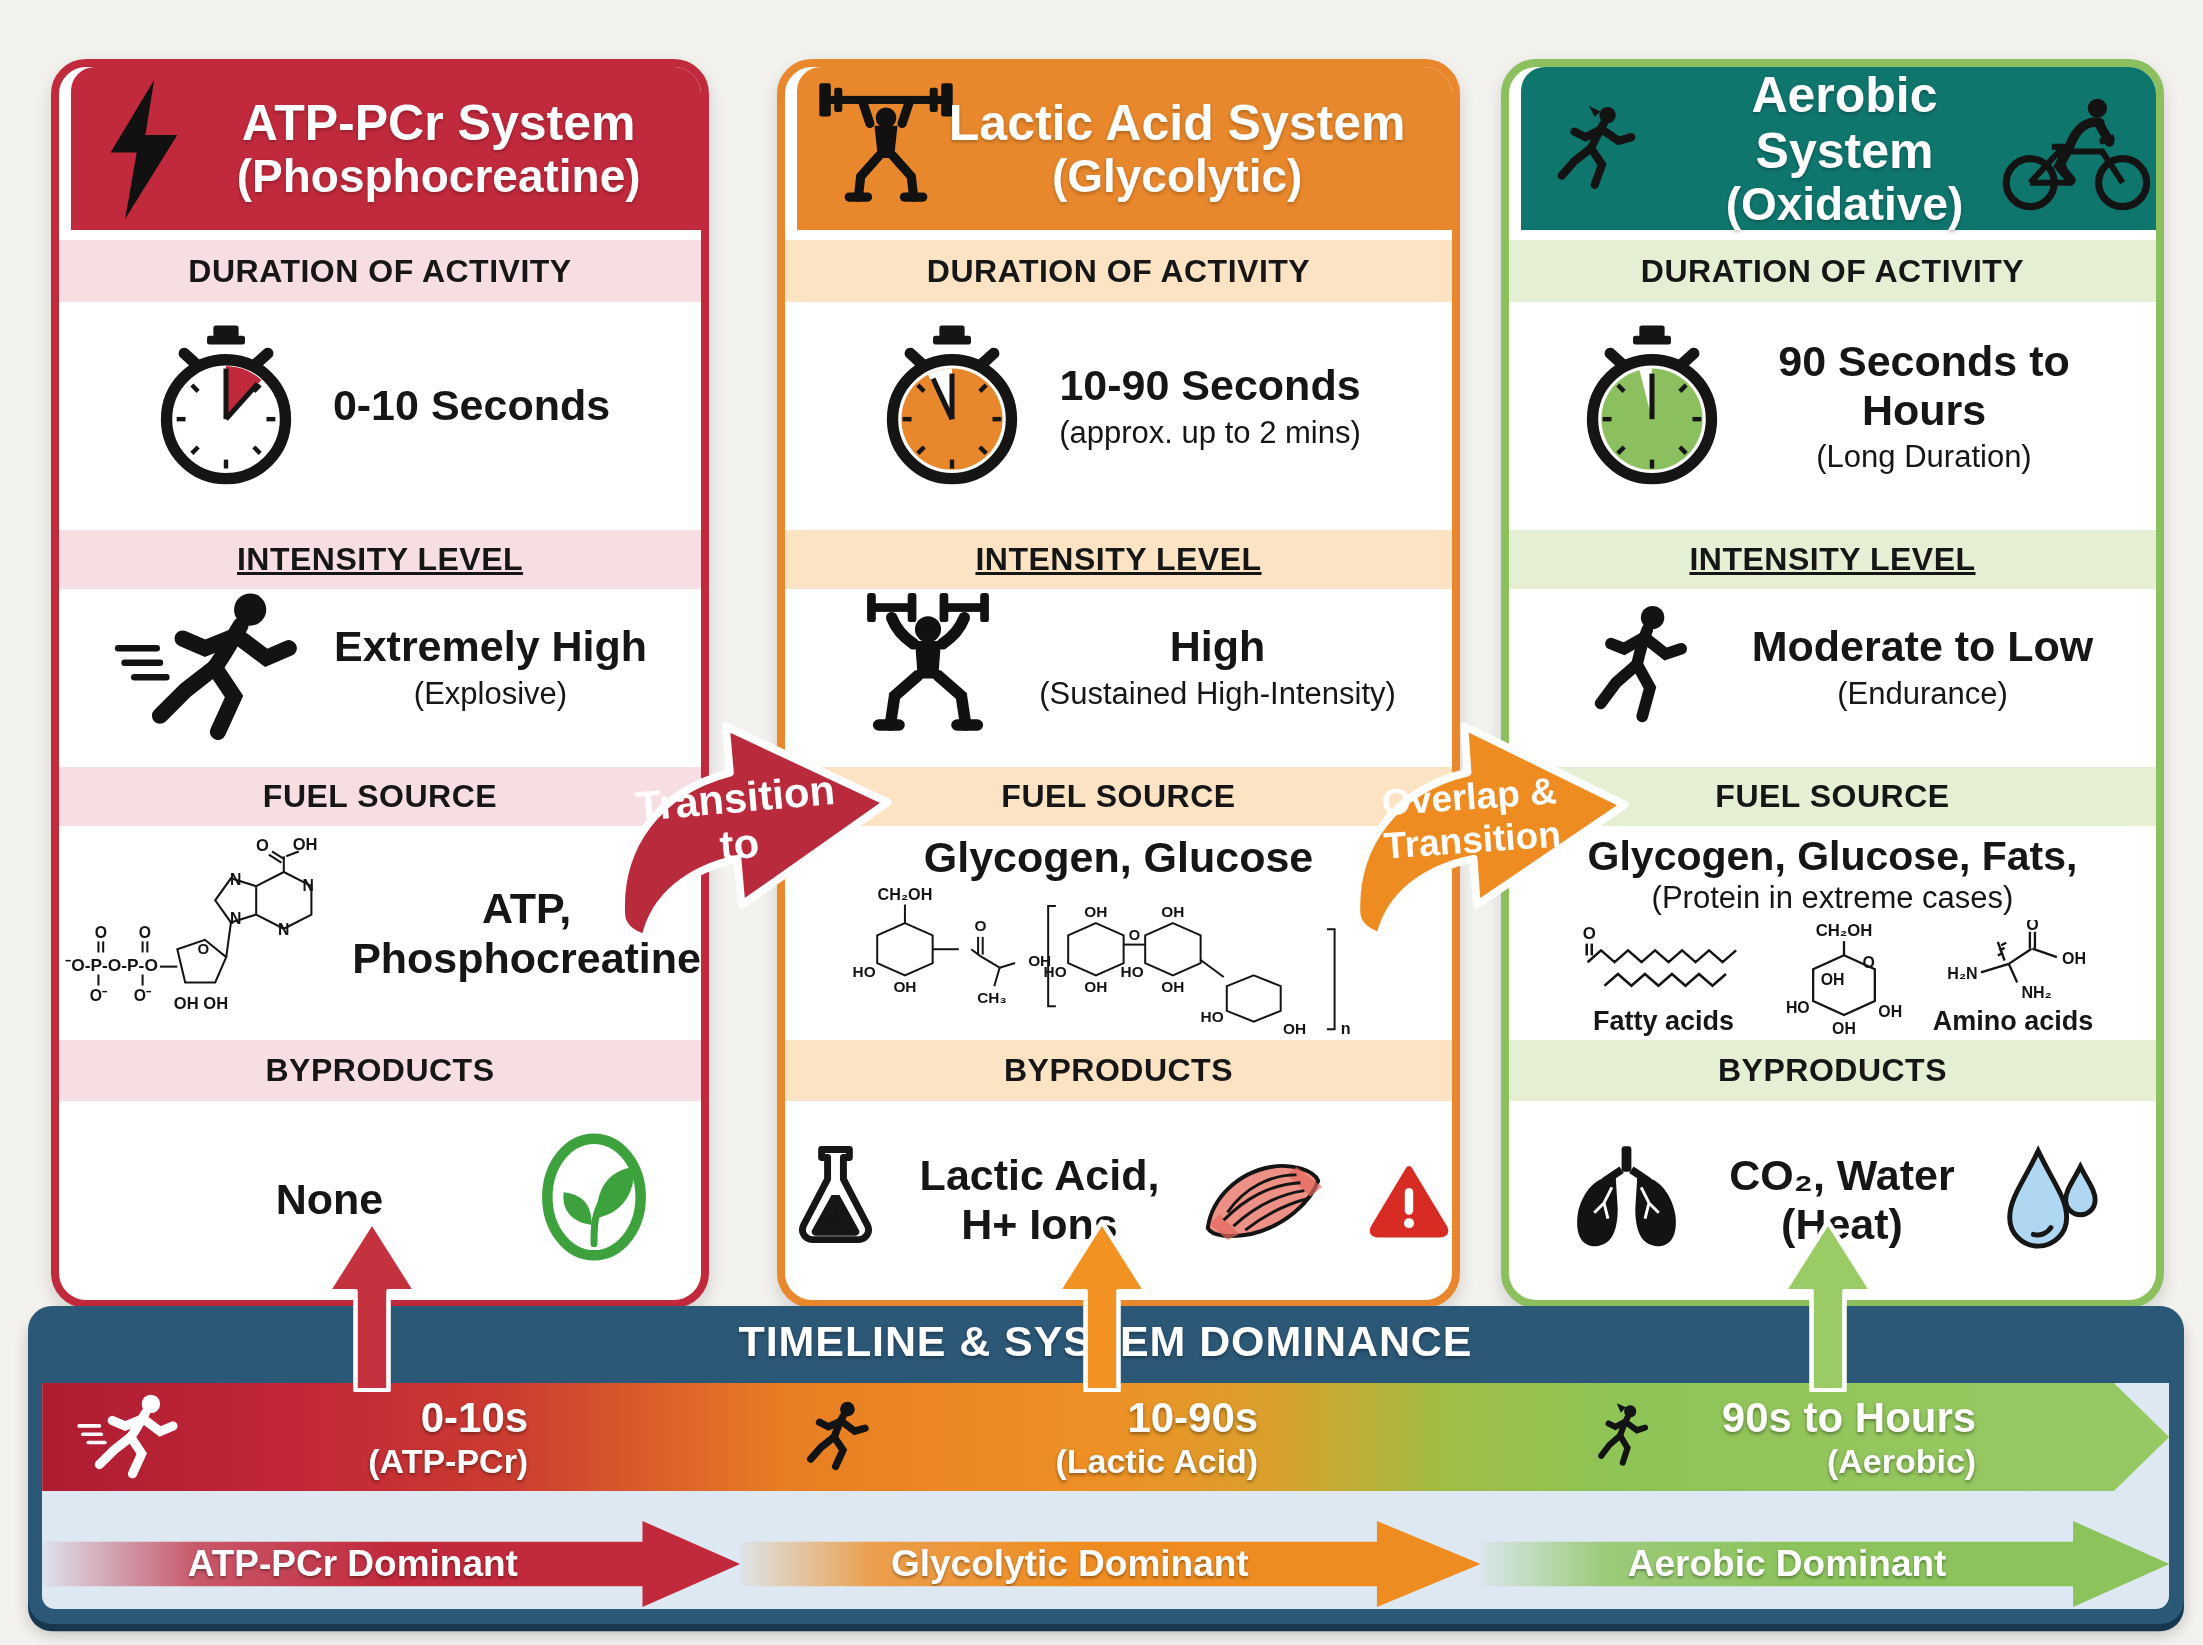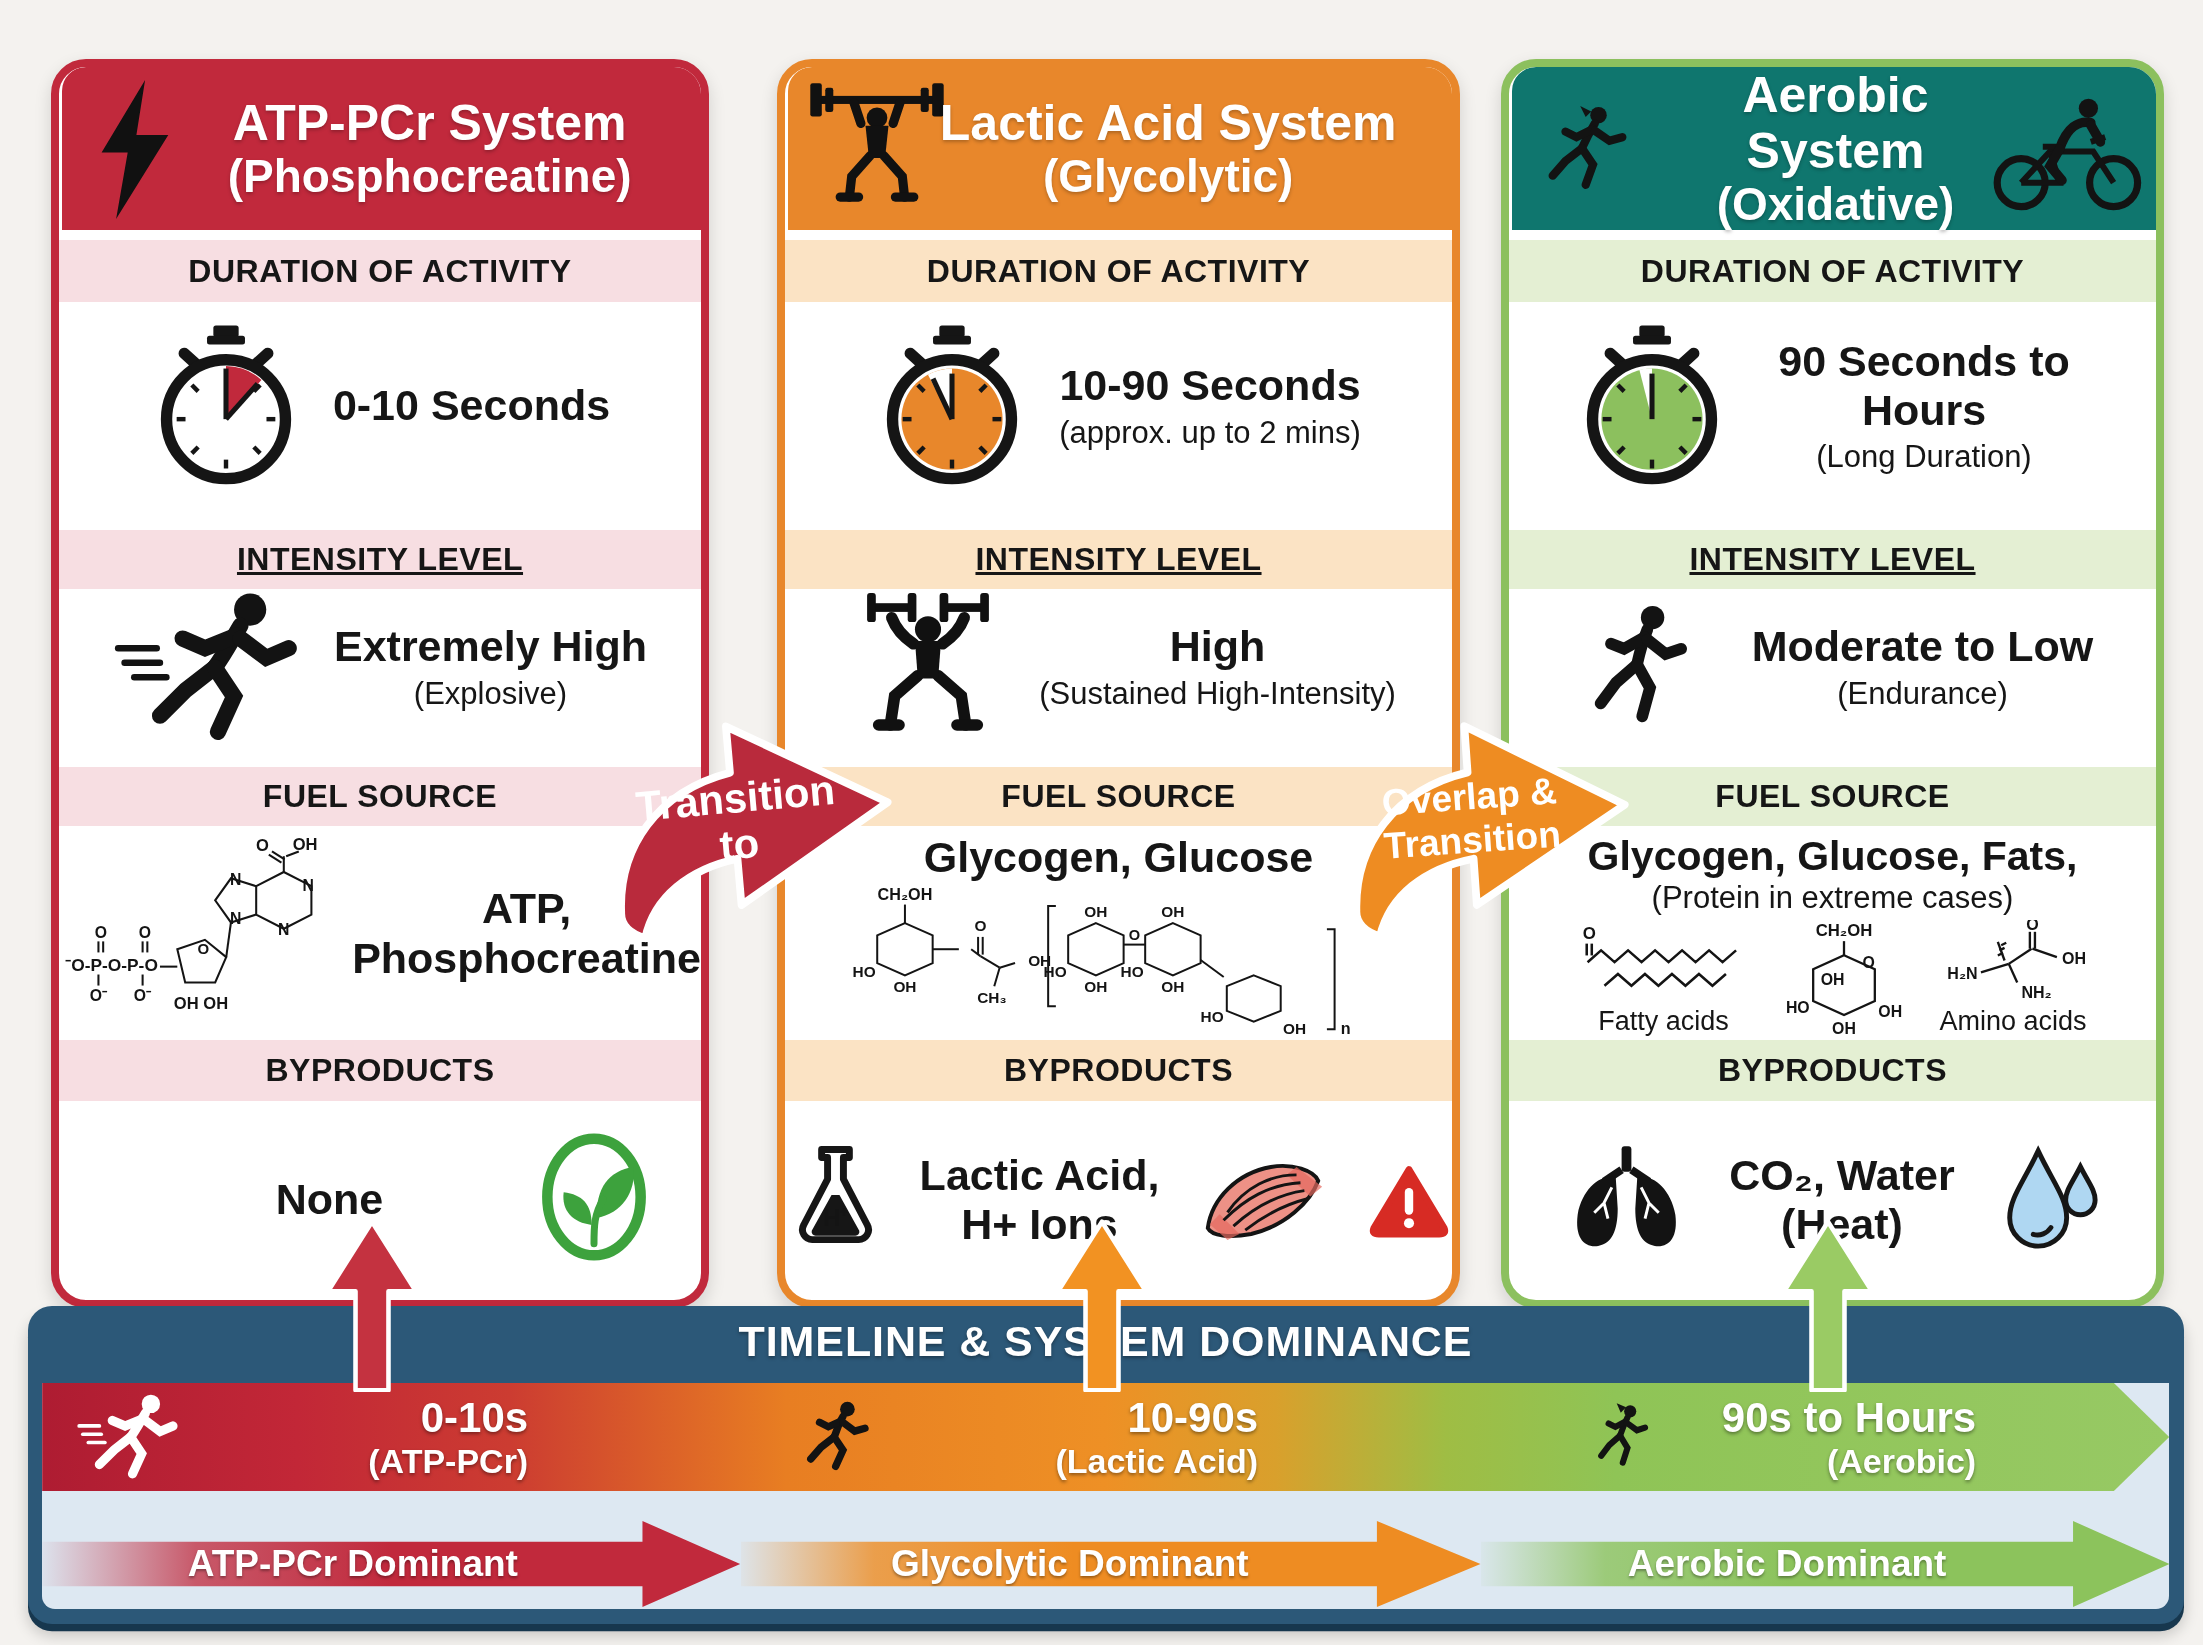--- a/index.html
+++ b/index.html
@@ -4,42 +4,42 @@
 <style>
   html,body{margin:0;padding:0;background:#E9E7E4;}
   #stage{position:relative;width:2204px;height:1646px;background:#F4F2EF;overflow:hidden;
          font-family:"Liberation Sans",sans-serif;color:#161616;}
   
   .card{position:absolute;top:59px;height:1249px;background:#fff;border-radius:35px;
         box-shadow:0 7.3px 16.5px rgba(0,0,0,.14);overflow:hidden;box-sizing:border-box;}
   .card.c1{left:51px;width:658px;border:8.3px solid #C1293C;}
   .card.c2{left:777px;width:683px;border:8.3px solid #E8872B;padding-left:40px;}
   .card.c3{left:1501px;width:663px;border:8.3px solid #8CC05E;}
-  .hd{position:absolute;left:3px;top:0;width:100%;height:163px;border-radius:24px 24px 0 0;}
+  .hd{position:absolute;left:12px;top:0;width:100%;height:163px;border-radius:24px 24px 0 0;}
   .c1 .hd{background:#C1293C;} .c2 .hd{background:#E8872B;} .c3 .hd{background:#0f766e;}
   .ttl{position:absolute;left:108px;right:14.7px;top:50%;transform:translateY(-50%);
        text-align:center;color:#fff;font-weight:bold;line-height:1.12;
        text-shadow:0 1.8px 3.7px rgba(0,0,0,.25);}
   .c3 .ttl{left:138px;right:138px;}
   .t1{font-size:50px;} .t2{font-size:46px;}
   .band{position:absolute;left:0;width:100%;display:flex;align-items:center;justify-content:center;
         font-size:32px;font-weight:bold;letter-spacing:0.5px;color:#161616;}
   .c1 .band{background:#F7DEE2;} .c2 .band{background:#FBE3C4;} .c3 .band{background:#E4EFD3;}
   .r-b1{top:173px;height:62px;} .r-b2{top:463px;height:59px;text-decoration:underline;}
   .r-b3{top:700px;height:59px;} .r-b4{top:973px;height:61px;}
   .row{position:absolute;left:0;width:100%;display:flex;align-items:center;justify-content:center;}
   .r-dur{top:235px;height:208px;gap:31px;}
   .r-int{top:501px;height:198px;gap:24px;}
   .r-fuel{top:759px;height:215px;}
   .r-byp{top:1034px;height:198px;gap:27.5px;}
   .big{font-size:43px;font-weight:bold;text-align:center;line-height:1.15;}
   .sub{font-size:31px;font-weight:500;text-align:center;margin-top:3.7px;}
   .fuelcol{flex-direction:column;justify-content:flex-start;padding-top:7.3px;box-sizing:border-box;}
   .molrow{display:flex;align-items:flex-start;justify-content:center;gap:13px;margin-top:3.7px;}
-  .molcap{font-size:27px;font-weight:normal;text-align:center;margin-top:1.8px;}
+  .molcap{font-size:27px;font-weight:bold;text-align:center;margin-top:1.8px;}
   svg text{font-family:"Liberation Sans",sans-serif;font-weight:bold;fill:#141414;}
   
   .swoosh{position:absolute;width:309px;height:309px;z-index:40;}
   .swoosh text{fill:#fff;}
   
   .varrow{position:absolute;width:96px;height:174px;z-index:30;}
   
   .tl{position:absolute;left:27.5px;top:1306px;width:2156px;height:318px;background:#2C5878;
       border-radius:24px;box-shadow:0 7.3px 0 #17374E, 0 11px 14.7px rgba(0,0,0,.2);}
   .tl-title{position:absolute;left:0;top:11px;width:100%;text-align:center;color:#fff;

